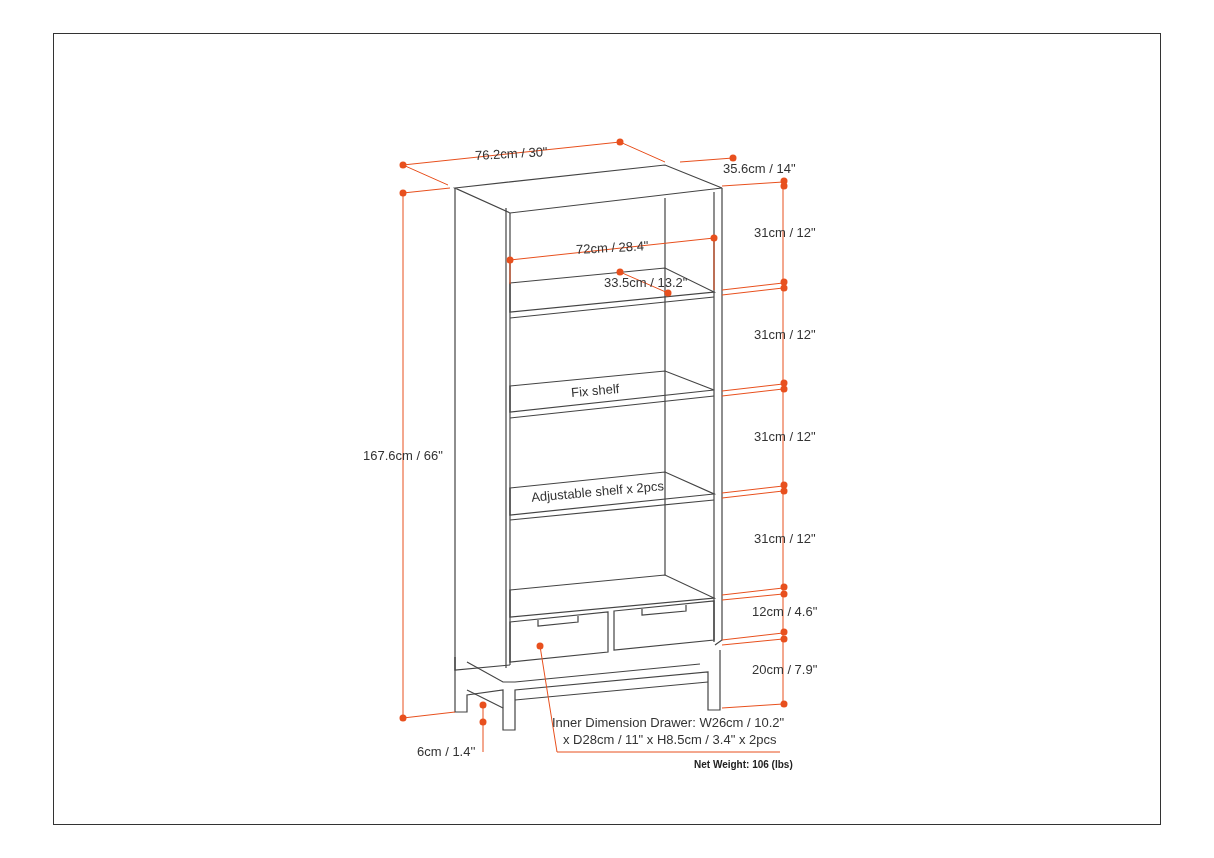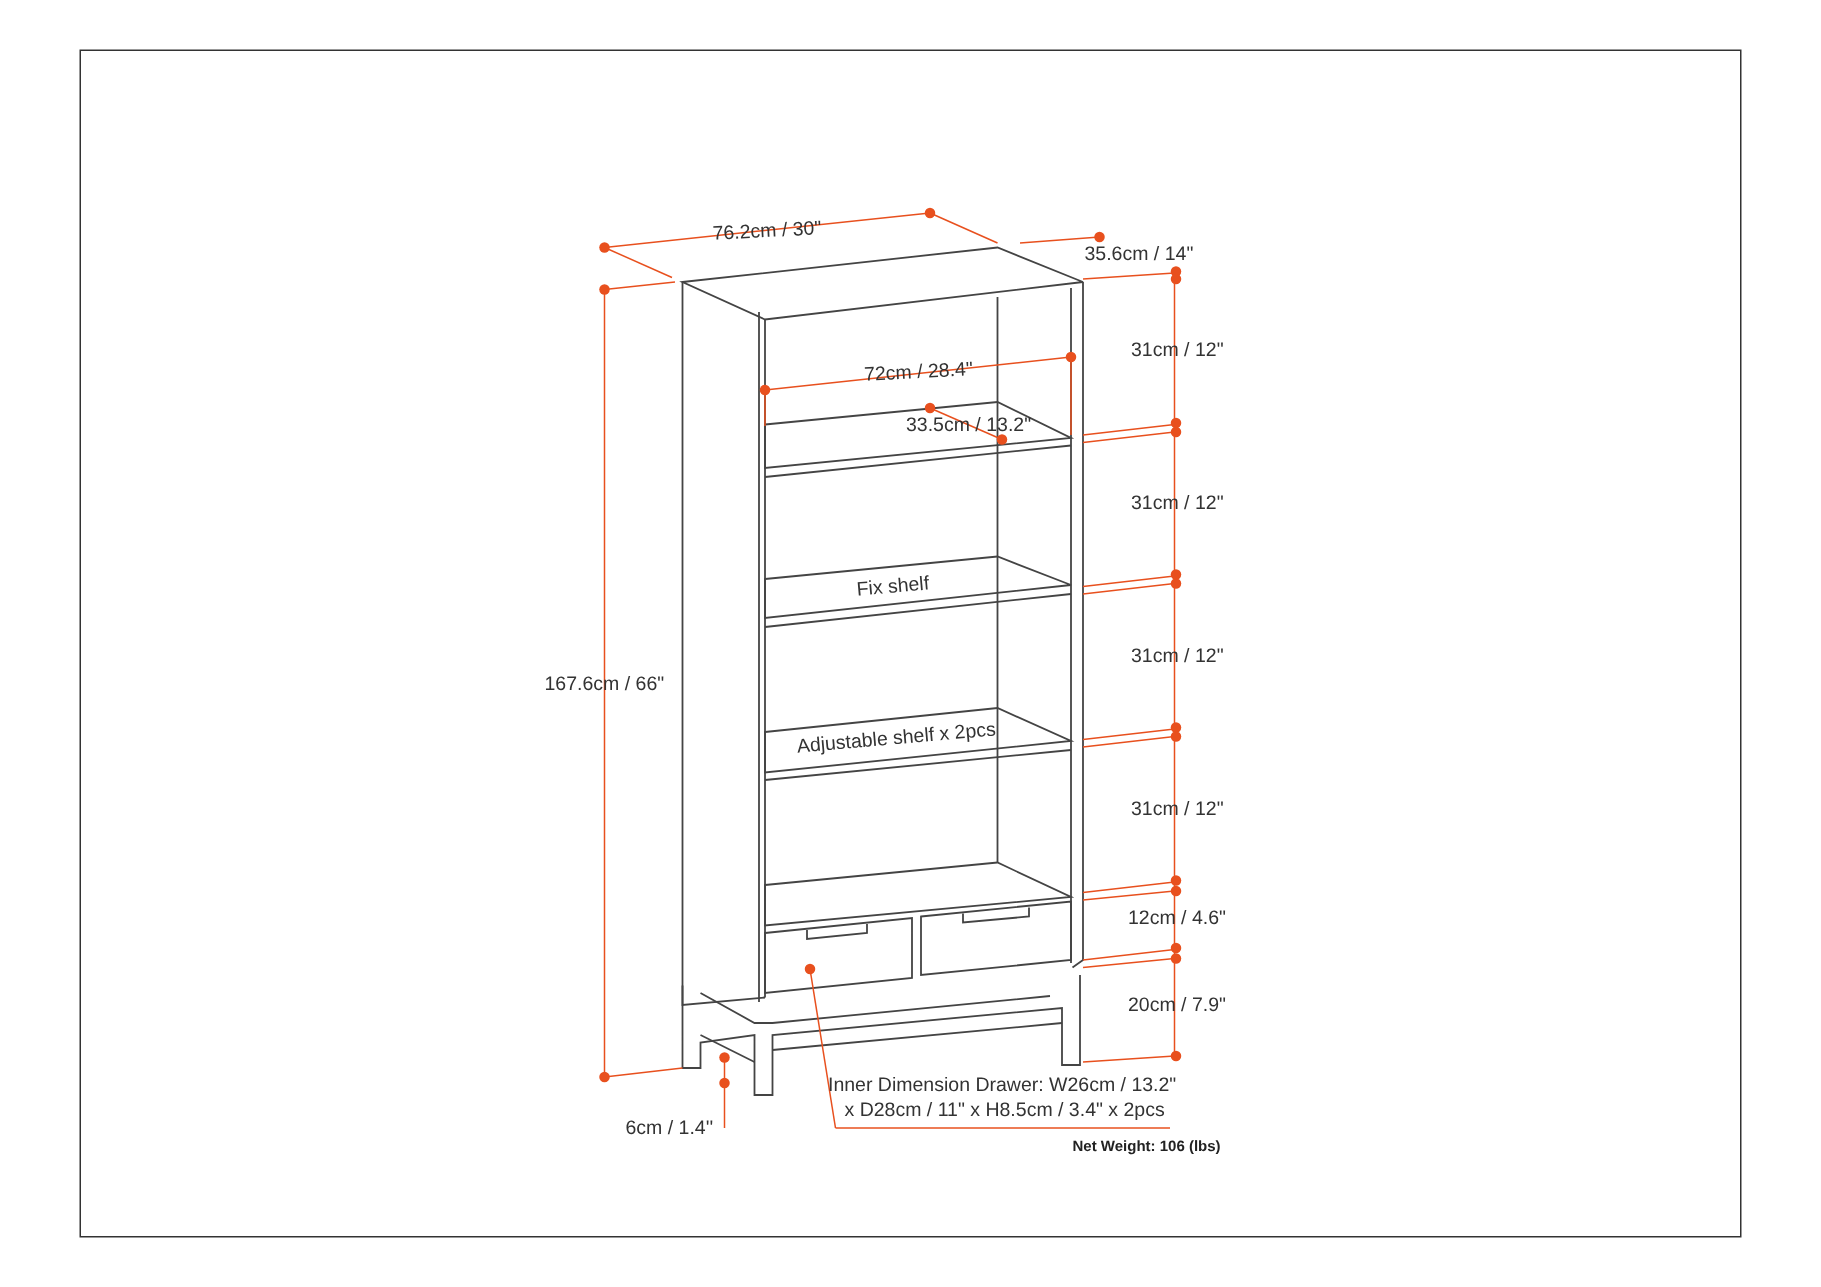--- a/index.html
+++ b/index.html
@@ -110,15 +110,15 @@
 <span class="lbl" style="left:604px;top:276px;">33.5cm / 13.2"</span>
 <span class="lbl" style="left:754px;top:226px;">31cm / 12"</span>
 <span class="lbl" style="left:754px;top:328px;">31cm / 12"</span>
 <span class="lbl" style="left:754px;top:430px;">31cm / 12"</span>
 <span class="lbl" style="left:754px;top:532px;">31cm / 12"</span>
 <span class="lbl" style="left:752px;top:605px;">12cm / 4.6"</span>
 <span class="lbl" style="left:752px;top:663px;">20cm / 7.9"</span>
 <span class="lbl" style="left:417px;top:745px;">6cm / 1.4''</span>
 <span class="lbl" style="left:571px;top:384px;transform:rotate(-5deg);">Fix shelf</span>
 <span class="lbl" style="left:531px;top:485px;transform:rotate(-5deg);">Adjustable shelf x 2pcs</span>
-<span class="lbl" style="left:552px;top:716px;">Inner Dimension Drawer: W26cm / 13.2"</span>
+<span class="lbl" style="left:552px;top:716px;">Inner Dimension Drawer: W26cm / 10.2"</span>
 <span class="lbl" style="left:563px;top:733px;">x D28cm / 11" x H8.5cm / 3.4" x 2pcs</span>
-<span class="lbl small" style="left:691px;top:760px;padding-left:24px;">Net Weight:  106 (lbs)</span>
+<span class="lbl small" style="left:670px;top:760px;padding-left:24px;">Net Weight:  106 (lbs)</span>
 
 </body></html>

